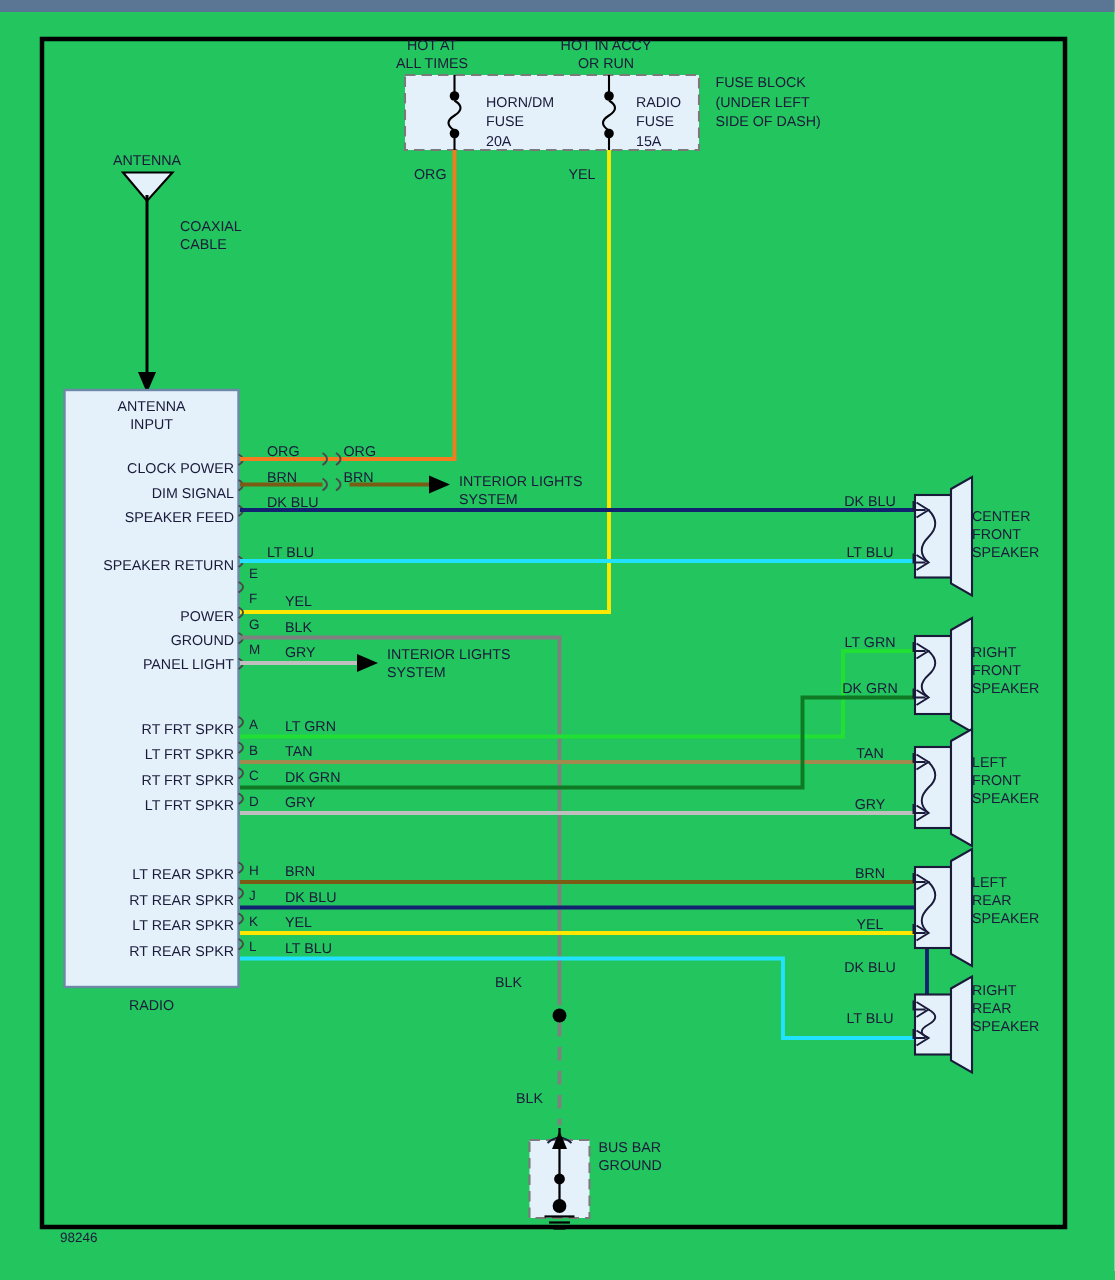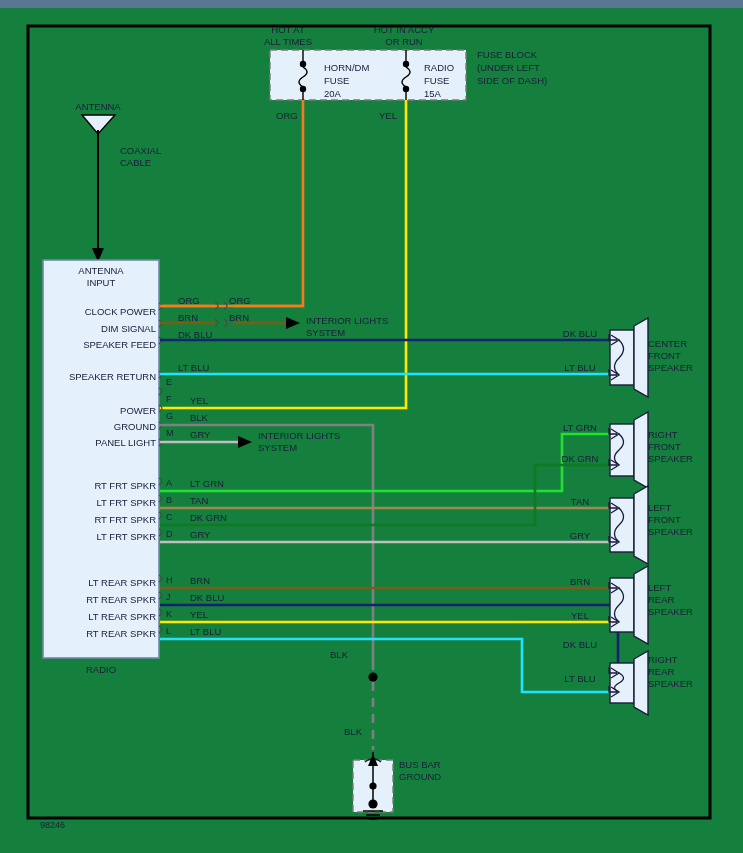--- a/index.html
+++ b/index.html
@@ -1,17 +1,17 @@
 <!DOCTYPE html>
 <html><head>
 <meta charset="utf-8">
 <style>
   html,body{margin:0;padding:0;background:#fff;}
   body{width:743px;height:853px;font-family:"Liberation Sans",sans-serif;overflow:hidden;}
-  #stage{position:relative;width:743px;height:853px;background:#15803d;}
+  #stage{position:relative;width:743px;height:853px;background:#22c55e;}
   #topbar{position:absolute;left:0;top:0;width:743px;height:8px;background:#5b7595;}
   svg{position:absolute;left:0;top:0;}
   text{font-family:"Liberation Sans",sans-serif;font-size:9.5px;fill:#1a1a3a;}
   .lbl{font-size:9.5px;}
   .term{font-size:9px;}
   .id{font-size:9px;fill:#1a1a3a;}
 </style>
 </head>
 <body>
 

